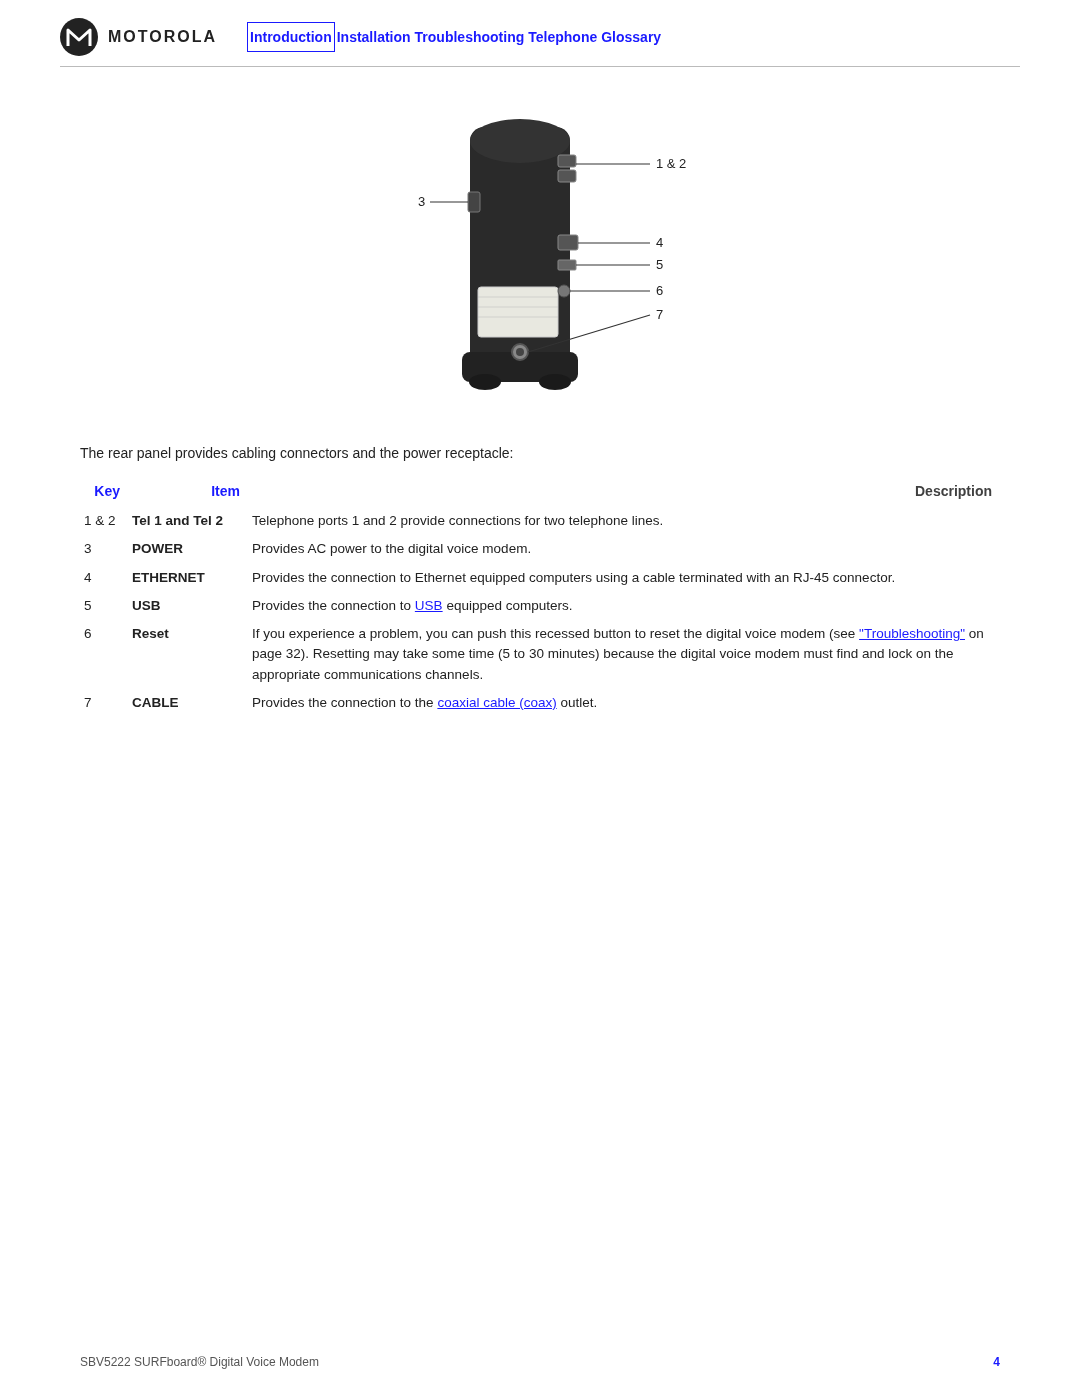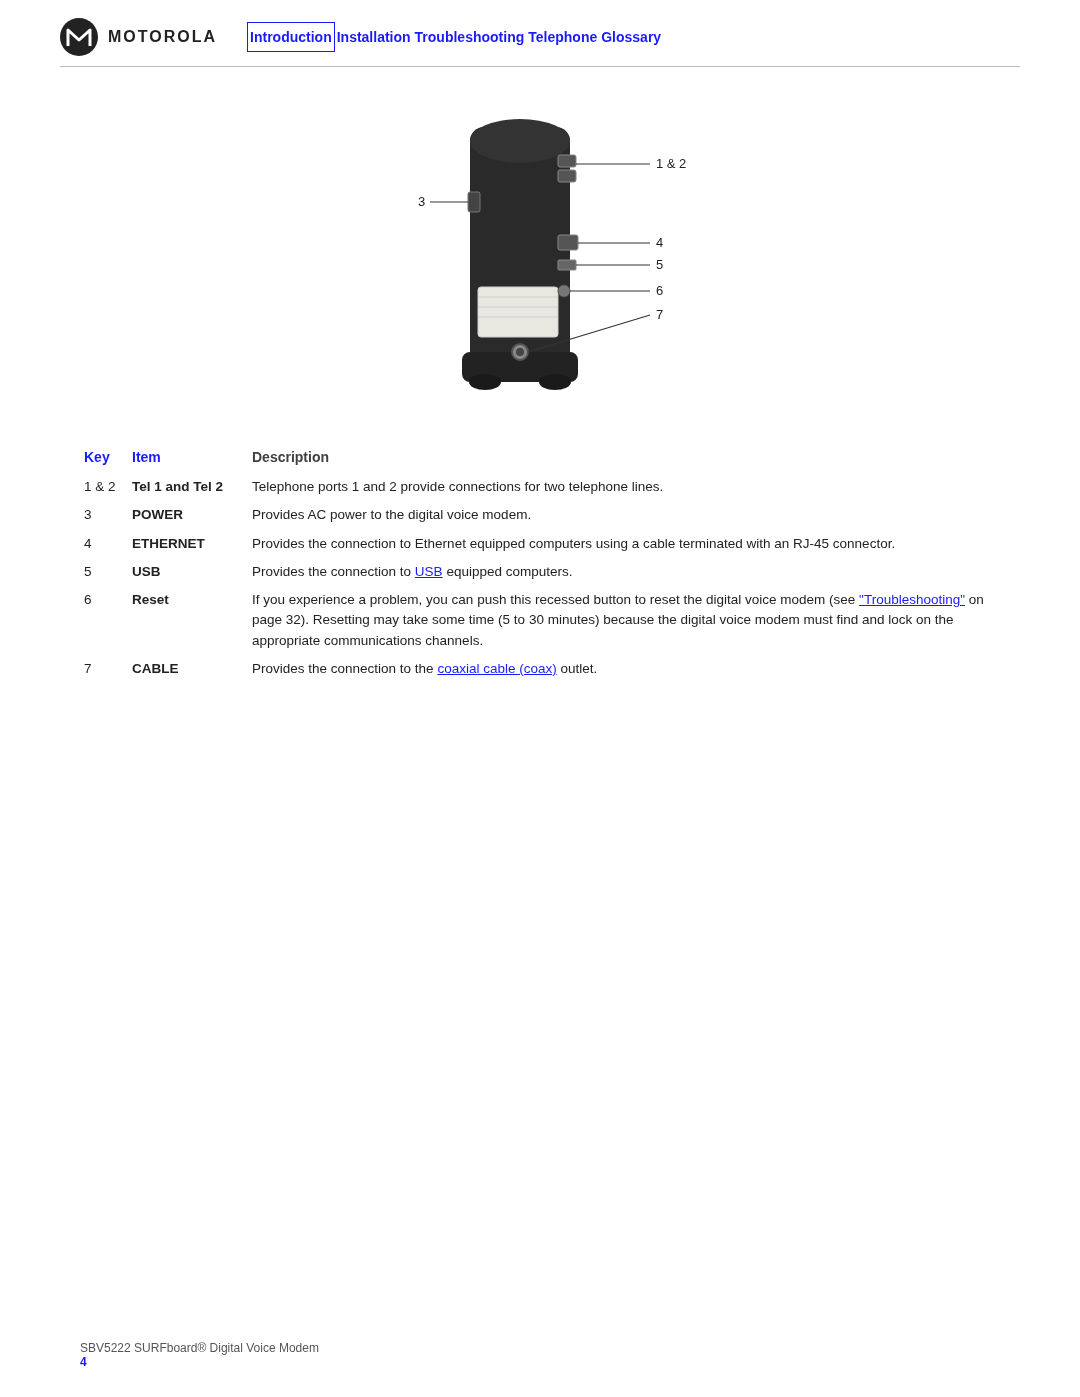--- a/index.html
+++ b/index.html
@@ -96,21 +96,21 @@
 
     .panel-table {
       width: 100%;
       border-collapse: collapse;
     }
 
     .table-header-row th {
       font-size: 14px;
       font-weight: bold;
       color: #1a1aff;
-      text-align: left;
+      text-align: right;
       padding: 4px 8px 8px 4px;
       border-bottom: none;
       margin-top: 27px;
     }
     .table-header-row th.key-col { width: 48px; }
     .table-header-row th.item-col { width: 120px; }
     .table-header-row th.desc-col { }
 
     .panel-table tr td {
       vertical-align: top;
@@ -136,21 +136,20 @@
     .footer {
       position: fixed;
       bottom: 28px;
       left: 0;
       width: 1080px;
       display: flex;
       justify-content: space-between;
       padding: 0 80px;
       font-size: 12px;
       color: #555;
-      flex-direction: column;
     }
     .footer-page {
       color: #1a1aff;
       font-weight: bold;
     }
 
     
     .moto-badge {
       display: inline-flex;
       align-items: center;
@@ -234,20 +233,21 @@
 
         <line x1="260" y1="194" x2="340" y2="194" stroke="#333" stroke-width="1.2"></line>
         <text x="346" y="198" font-size="13" fill="#222" font-family="Arial">6</text>
 
         <line x1="218" y1="255" x2="340" y2="218" stroke="#333" stroke-width="1.2"></line>
         <text x="346" y="222" font-size="13" fill="#222" font-family="Arial">7</text>
       </svg>
     </div>
   </div>
 
+  <p class="intro-text">The rear panel provides cabling connectors and the power receptacle:</p>
 
   <table class="panel-table">
     <thead>
       <tr class="table-header-row">
         <th class="key-col">Key</th>
         <th class="item-col">Item</th>
         <th class="desc-col" style="color:#404040;">Description</th>
       </tr>
     </thead>
     <tbody>

